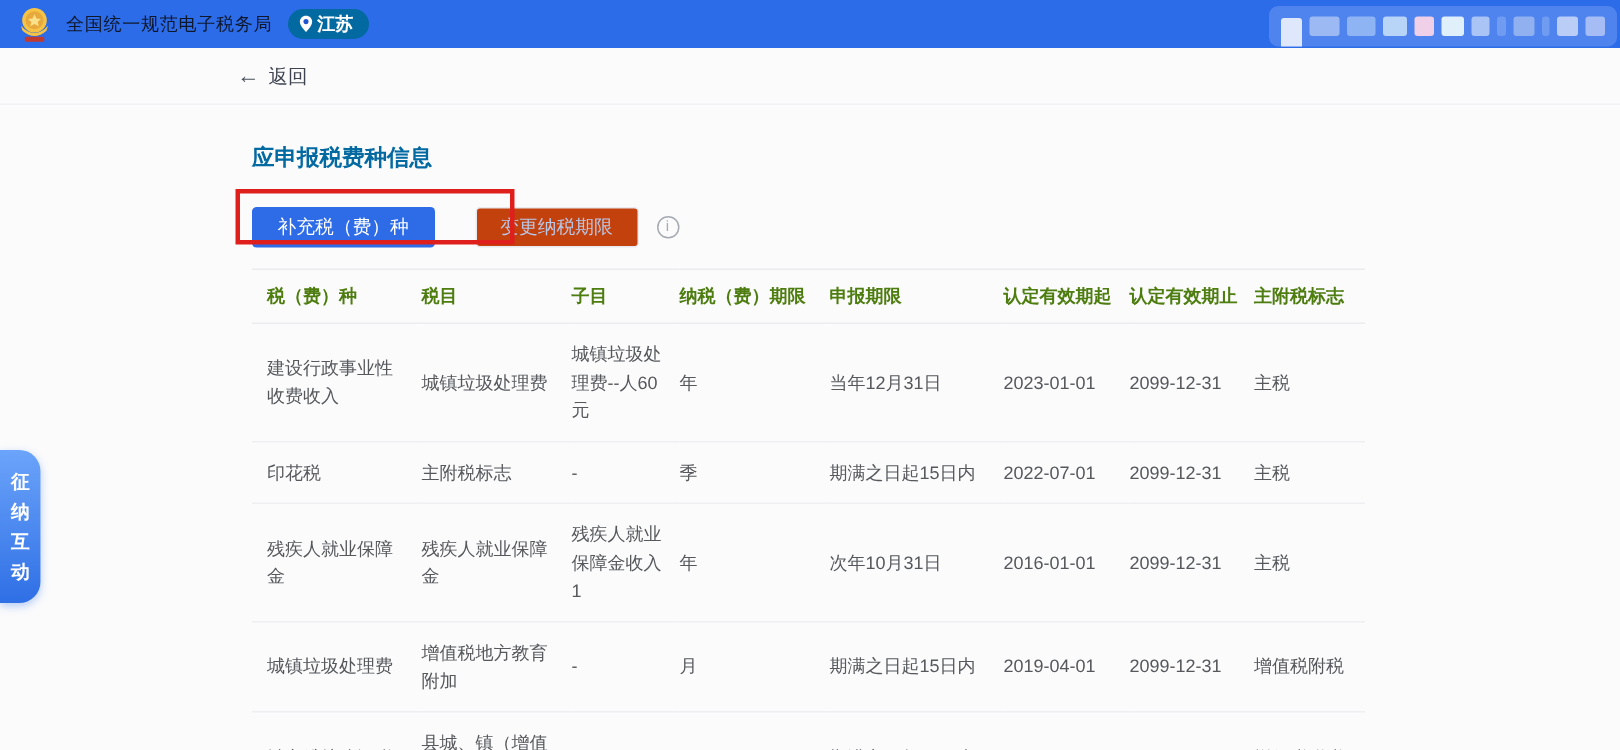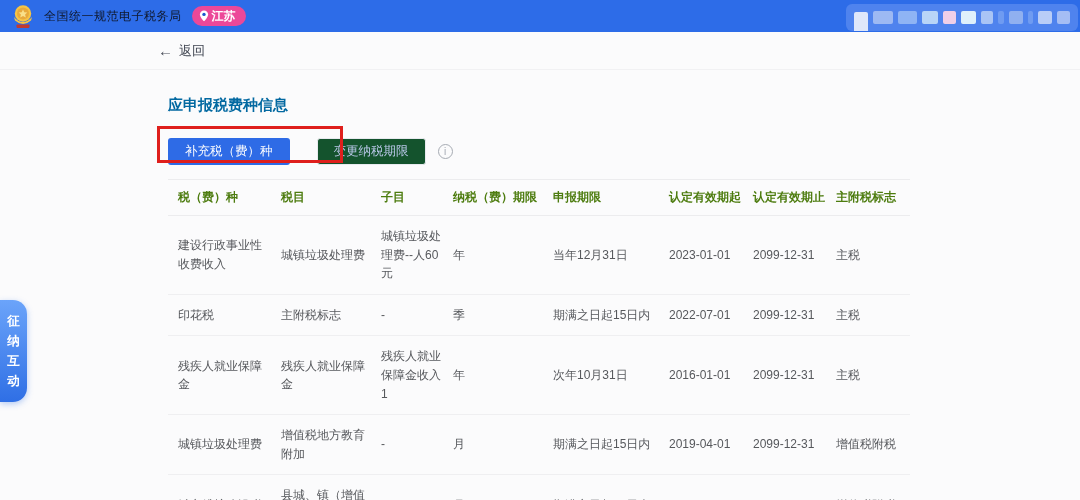--- a/index.html
+++ b/index.html
@@ -3,21 +3,21 @@
 <meta charset="utf-8">
 <style>
   * { margin:0; padding:0; box-sizing:border-box; }
   html,body { width:1080px; height:500px; overflow:hidden; background:#fbfbfc;
     font-family:"Liberation Sans","DejaVu Sans",sans-serif; }
 
   
   .topbar { position:relative; height:32px; background:#2d6ce8; display:flex; align-items:center; padding-left:10px; }
   .logo { width:26px; height:26px; margin-right:8px; flex:0 0 auto; }
   .app-title { color:#0f172a; font-size:12px; font-weight:normal; letter-spacing:0.5px; }
-  .region-pill { margin-left:10px; background:#ec4899; border-radius:12px; height:20px; padding:0 10px 0 7px;
+  .region-pill { margin-left:10px; background:#0369a1; border-radius:12px; height:20px; padding:0 10px 0 7px;
     display:flex; align-items:center; color:#fff; font-size:12px; font-weight:bold; cursor:pointer; }
   .region-pill svg { margin-right:3px; }
   .redacted-bar { position:absolute; right:2px; top:4px; width:232px; height:27px; background:#4f83ee;
     border-radius:6px; display:flex; align-items:center; padding:0 8px; gap:5px; }
   .redacted-bar .blk { height:13px; border-radius:2px; }
 
   
   .crumbbar { height:38px; display:flex; align-items:center; padding-left:158px; background:#fbfbfc;
     border-bottom:1px solid #f1f1f3; }
   .back-link { display:flex; align-items:center; color:#3f4450; font-size:13px; cursor:pointer; }
@@ -27,21 +27,21 @@
   .crumbs .sep { color:#b9bec7; }
   .crumbs .current { color:#3c3f44; }
 
   
   .content { width:742px; margin:0 0 0 168px; }
   .page-title { margin-top:26px; font-size:15px; font-weight:bold; color:#0369a1; }
   .btn-row { position:relative; margin-top:16px; height:40px; display:flex; align-items:center; }
   .btn-primary { background:#2e6be6; color:#fff; border:none; border-radius:3px; height:27px; padding:0 17px;
     font-size:12.5px; cursor:pointer; font-family:Liberation Mono, monospace; }
   .red-box { position:absolute; left:-11px; top:-5px; width:186px; height:37px; border:3px solid #df1f1c; pointer-events:none; }
-  .btn-disabled { margin-left:27px; background:#14532d; color:#b9c7e8; border:1px solid #e8eaef; border-radius:3px;
+  .btn-disabled { margin-left:27px; background:#c2410c; color:#b9c7e8; border:1px solid #e8eaef; border-radius:3px;
     height:27px; padding:0 16px; font-size:12.5px; font-family:inherit; cursor:not-allowed; }
   .info-icon { margin-left:12px; width:15px; height:15px; border:1px solid #a6abb3; border-radius:50%;
     color:#a6abb3; font-size:10px; display:flex; align-items:center; justify-content:center; font-style:normal; cursor:pointer; }
 
   
   table { width:742px; border-collapse:collapse; table-layout:fixed; margin-top:8px; }
   thead th { font-size:12px; font-weight:bold; color:#4d7c0f; text-align:left; padding:9px 10px 9px 0;
     border-top:1px solid #ececee; border-bottom:1px solid #ececee; }
   thead th:first-child { padding-left:10px; }
   tbody td { font-size:12px; color:#56585c; padding:11px 10px 11px 0; line-height:1.55;

